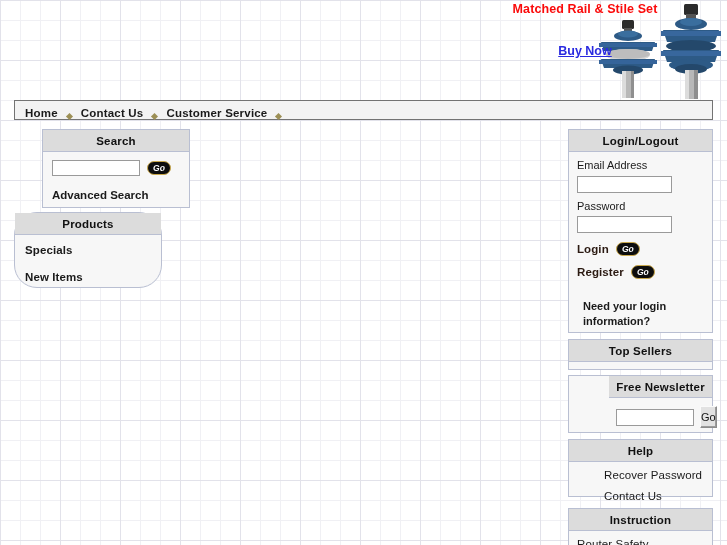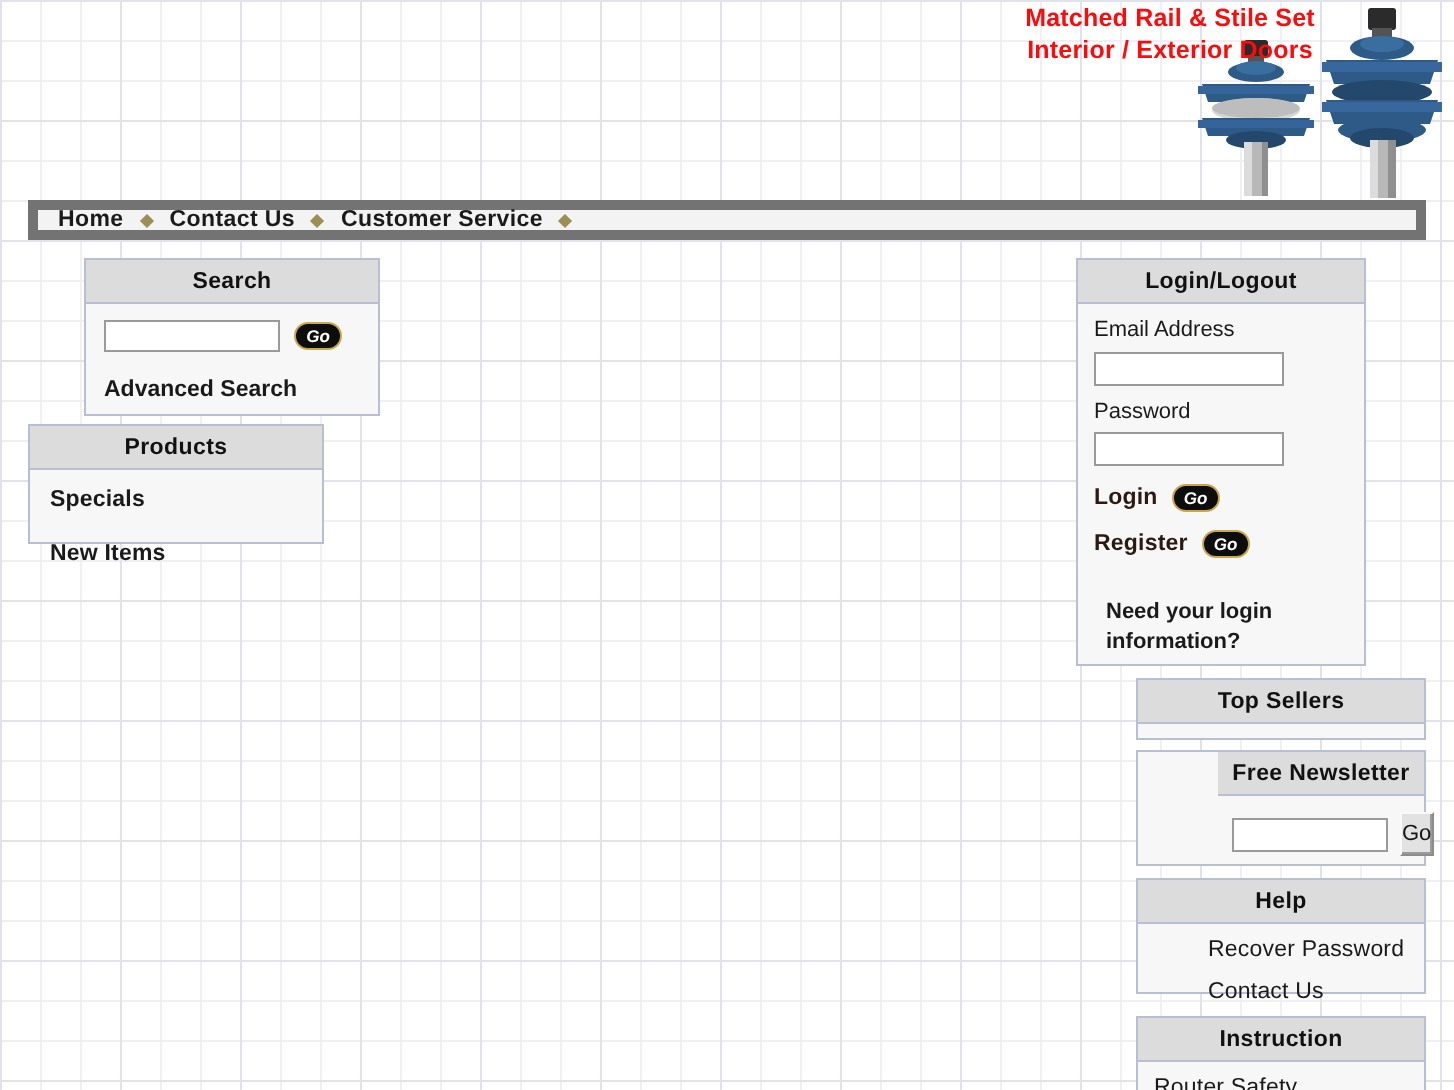--- a/index.html
+++ b/index.html
@@ -66,24 +66,24 @@
   .bit-large { position: absolute; left: 150px; top: 2px; }
 
   
   .navbar {
     position: absolute;
     left: 14px;
     top: 100px;
     width: 699px;
     height: 20px;
     background: #f3f3f3;
-    border: 5px solid #737373;
+    border: 1px solid #737373;
     box-sizing: border-box;
     display: flex;
-    align-items: center;
+    align-items: flex-end;
     padding-left: 10px;
   }
   .nav-link {
     font-size: 11.5px;
     font-weight: bold;
     color: #1a1a1a;
     text-decoration: none;
     white-space: nowrap;
     letter-spacing: 0.2px;
   }
@@ -166,26 +166,26 @@
     display: block;
     text-align: left;
     margin-top: 13px;
     font-size: 11.5px;
     font-weight: bold;
     color: #1a1a1a;
     text-decoration: none;
   }
 
   
-  #products-panel { left: 14px; top: 212px; width: 148px; height: 60px; }
+  #products-panel { left: 14px; top: 212px; width: 148px; height: 76px; border-radius: 23px; }
   #products-panel .panel-body { padding: 9px 9px 9px 10px; }
   #products-panel .panel-link { margin-bottom: 15px; }
 
   
-  #login-panel { left: 538px; top: 129px; width: 145px; height: 204px; }
+  #login-panel { left: 568px; top: 129px; width: 145px; height: 204px; }
   #login-panel .panel-body { padding: 7px 7px 7px 8px; }
   .field-label {
     font-size: 11px;
     color: #1a1a1a;
     margin-bottom: 3px;
   }
   #email-field, #password-field { width: 95px; height: 17px; }
   .spacer-6 { height: 7px; }
   .act-row {
     display: flex;
@@ -281,22 +281,22 @@
       <rect x="6" y="49" width="60" height="5" fill="#38679d"></rect>
       <ellipse cx="36" cy="63" rx="22" ry="6" fill="#2d5a86"></ellipse>
       <ellipse cx="36" cy="67" rx="16" ry="5" fill="#24486b"></ellipse>
       <rect x="30" y="68" width="13" height="29" fill="#b8b8b8"></rect>
       <rect x="30" y="68" width="4" height="29" fill="#dcdcdc"></rect>
       <rect x="39" y="68" width="4" height="29" fill="#8f8f8f"></rect>
     </svg>
   </div>
   <div class="banner-text">
     <div class="banner-line">Matched Rail &amp; Stile Set</div>
-    <div class="banner-line">Interior / Exterior Doors</div>
-  </div>
+  </div>
+  <a href="#" class="banner-cta">Buy Now</a>
 </div>
 
 <div class="navbar">
   <a href="#" class="nav-link">Home</a>
   <span class="nav-sep"></span>
   <a href="#" class="nav-link">Contact Us</a>
   <span class="nav-sep"></span>
   <a href="#" class="nav-link">Customer Service</a>
   <span class="nav-sep"></span>
 </div>

